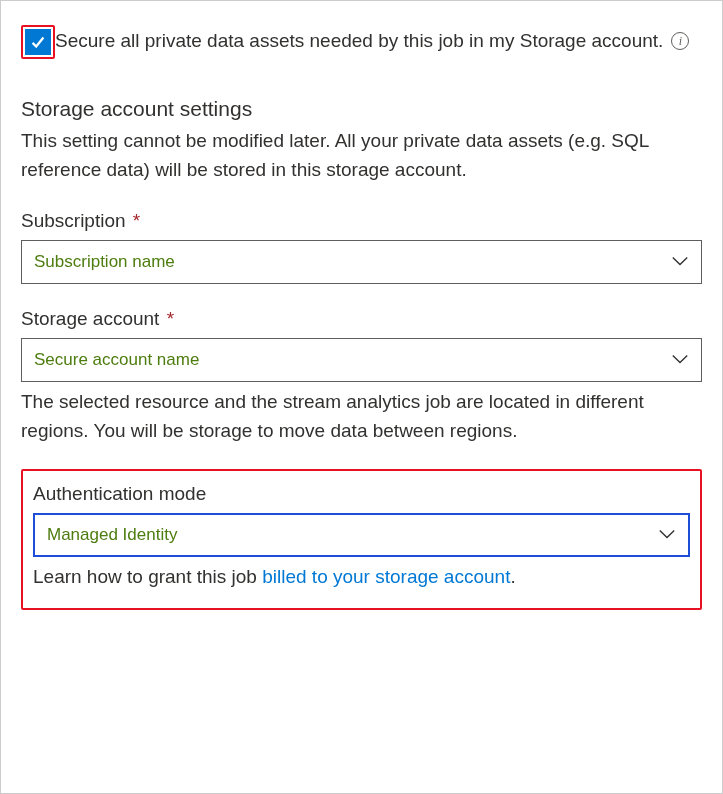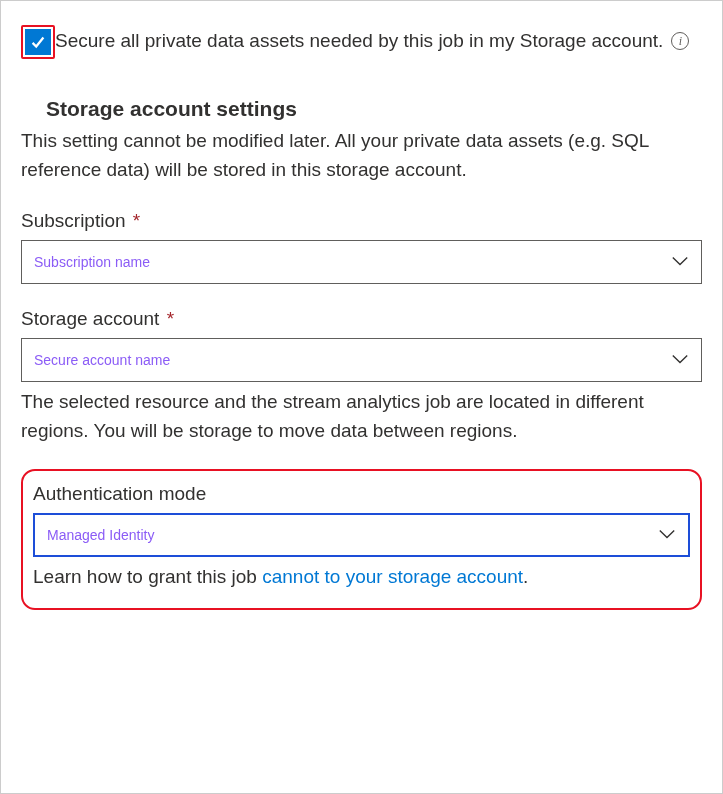--- a/index.html
+++ b/index.html
@@ -61,24 +61,23 @@
       border: 1px solid #605e5c;
       border-radius: 50%;
       font-size: 12px;
       font-style: italic;
       font-family: Georgia, serif;
       color: #605e5c;
       margin-left: 8px;
       cursor: pointer;
     }
     .section-heading {
-      font-weight: 700;
+      font-weight: 400;
       font-size: 21px;
       margin-bottom: 6px;
-      margin-left: 25px;
     }
     .section-desc {
       line-height: 1.5;
       margin-bottom: 26px;
     }
     .field {
       margin-bottom: 24px;
     }
     .field-label {
       display: block;
@@ -91,22 +90,22 @@
     .dropdown {
       width: 100%;
       border: 1px solid #605e5c;
       background: #fff;
       height: 44px;
       display: flex;
       align-items: center;
       justify-content: space-between;
       padding: 0 12px;
       cursor: pointer;
-      font-size: 14px;
-      color: #8b5cf6;
+      font-size: 17px;
+      color: #4d7c0f;
       text-align: right;
     }
     .dropdown.highlighted {
       border: 2px solid #1d4ed8;
     }
     .chevron {
       flex-shrink: 0;
     }
     .chevron svg {
       width: 18px;
@@ -116,21 +115,21 @@
       fill: none;
     }
     .helper-text {
       line-height: 1.5;
       margin-top: 6px;
     }
     .auth-section {
       border: 2px solid #e81123;
       padding: 12px 10px 16px 10px;
       margin-top: 12px;
-      border-radius: 14px;
+      border-radius: 2px;
     }
     .auth-section .field {
       margin-bottom: 0;
     }
     .link {
       color: #0078d4;
       text-decoration: none;
       cursor: pointer;
     }
     .learn-text {
@@ -194,16 +193,16 @@
     <label class="field-label">Authentication mode</label>
     <div class="dropdown highlighted">
       <span>Managed Identity</span>
       <span class="chevron">
         <svg viewBox="0 0 20 12">
             <polyline points="2,2 10,10 18,2"></polyline>
           </svg>
       </span>
     </div>
     <p class="learn-text">
-      <span>Learn how to grant this job </span><a class="link">cannot to your storage account</a><span>.</span>
+      <span>Learn how to grant this job </span><a class="link">billed to your storage account</a><span>.</span>
     </p>
   </div>
 </div>
 
 </body></html>

